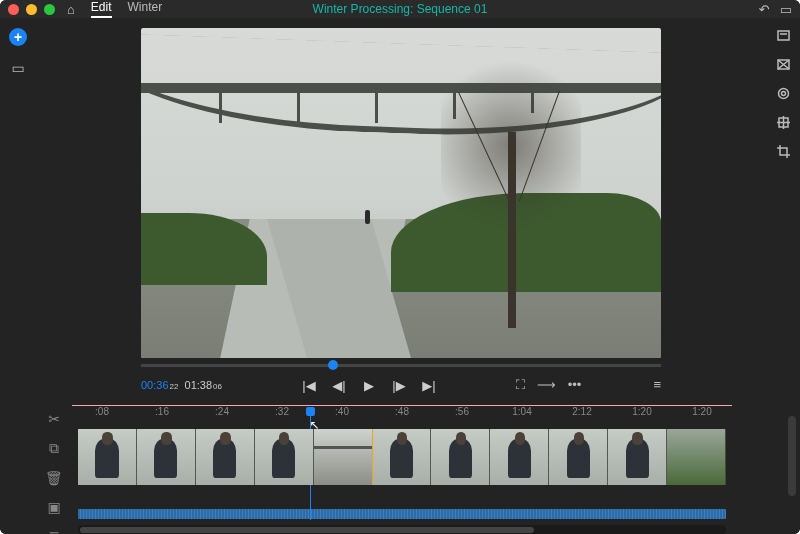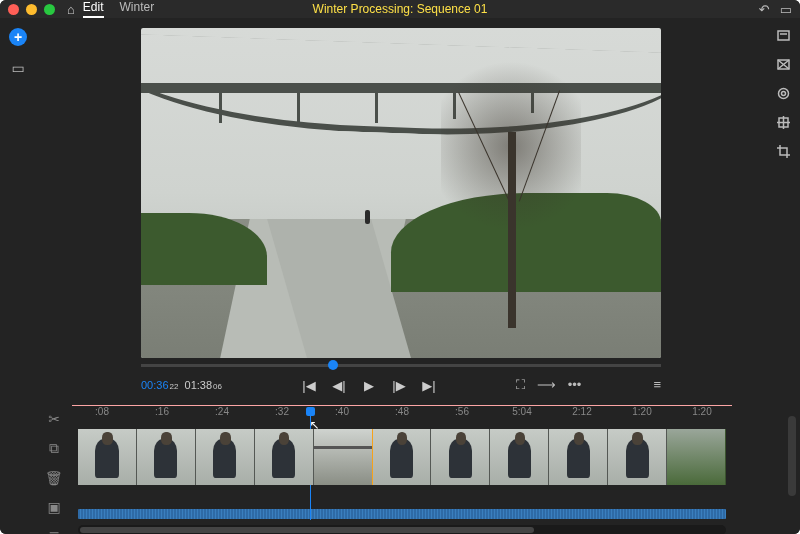--- a/index.html
+++ b/index.html
@@ -7,23 +7,23 @@
   .app { width: 800px; height: 534px; background: #232323; display: flex; flex-direction: column; border-radius: 6px; overflow: hidden; }
 
   
   .titlebar { height: 24px; background: #2a2a2a; display: flex; align-items: center; position: relative; padding: 0 8px; }
   .traffic { display: flex; gap: 7px; }
   .dot { width: 11px; height: 11px; border-radius: 50%; }
   .dot.red { background: #ff5f57; }
   .dot.yellow { background: #febc2e; }
   .dot.green { background: #28c840; }
   .home-icon { margin-left: 12px; color: #ccc; font-size: 13px; }
-  .menu { margin-left: 8px; display: flex; gap: 16px; font-size: 12px; color: #bbb; }
+  .menu { margin-left: 16px; display: flex; gap: 16px; font-size: 12px; color: #bbb; }
   .menu span.active { color: #fff; border-bottom: 2px solid #fff; padding-bottom: 2px; }
-  .title { position: absolute; left: 50%; transform: translateX(-50%); font-size: 12px; color: #fde047; }
+  .title { position: absolute; left: 50%; transform: translateX(-50%); font-size: 12px; color: #14b8a6; }
   .title-right { position: absolute; right: 8px; display: flex; gap: 10px; align-items: center; color: #bbb; font-size: 13px; }
 
   .body { flex: 1; display: flex; }
 
   
   .ltool { width: 36px; background: #232323; display: flex; flex-direction: column; align-items: center; padding-top: 10px; gap: 14px; color: #bbb; font-size: 14px; }
   .add-btn { width: 18px; height: 18px; border-radius: 50%; background: #1a84f7; color: #fff; display: flex; align-items: center; justify-content: center; font-size: 14px; font-weight: bold; }
 
   
   .rtool { width: 34px; background: #232323; display: flex; flex-direction: column; align-items: center; padding-top: 10px; gap: 14px; color: #bbb; font-size: 14px; }
@@ -172,21 +172,21 @@
         </div>
         <div class="timeline-wrap">
           <div class="ruler">
             <div class="tick">:08</div>
             <div class="tick">:16</div>
             <div class="tick">:24</div>
             <div class="tick">:32</div>
             <div class="tick">:40</div>
             <div class="tick">:48</div>
             <div class="tick">:56</div>
-            <div class="tick">5:04</div>
+            <div class="tick">1:04</div>
             <div class="tick">2:12</div>
             <div class="tick">1:20</div>
             <div class="tick">1:20</div>
             <div class="playhead"></div>
             <div class="cursor">↖</div>
           </div>
           <div class="clips">
             <div class="clip">
                 <div class="thumb-sky"></div>
                 <div class="thumb-man"></div>

